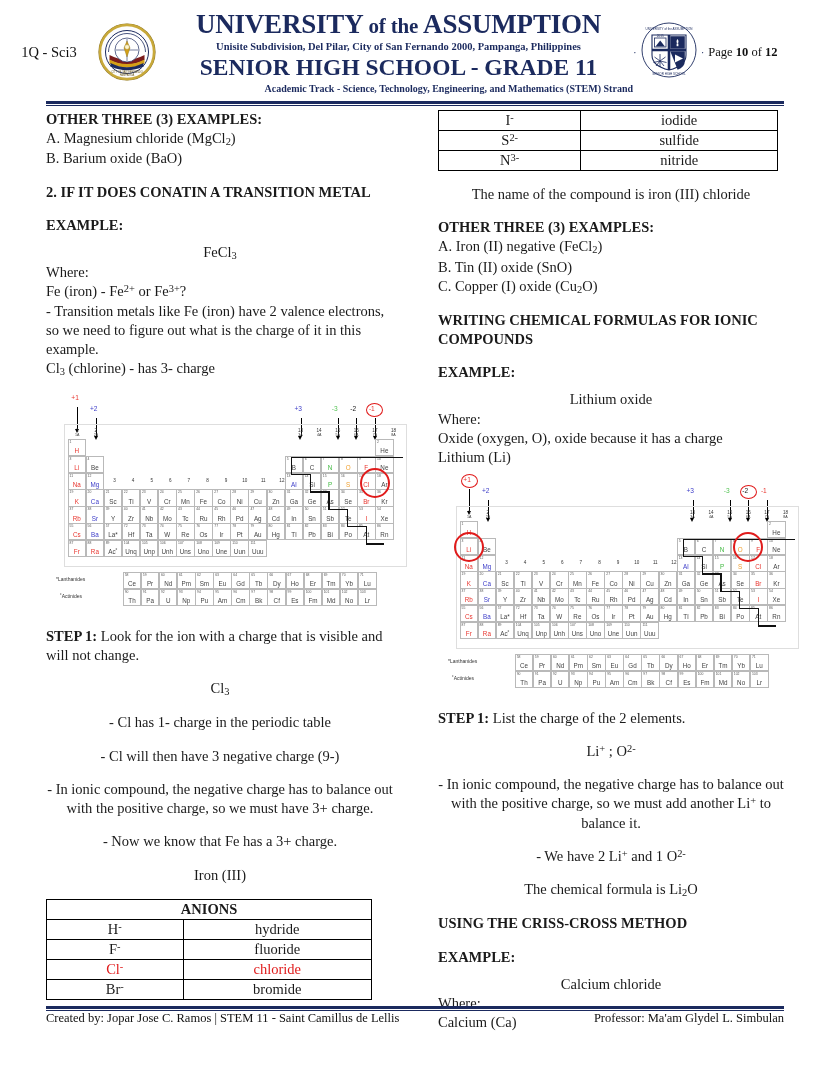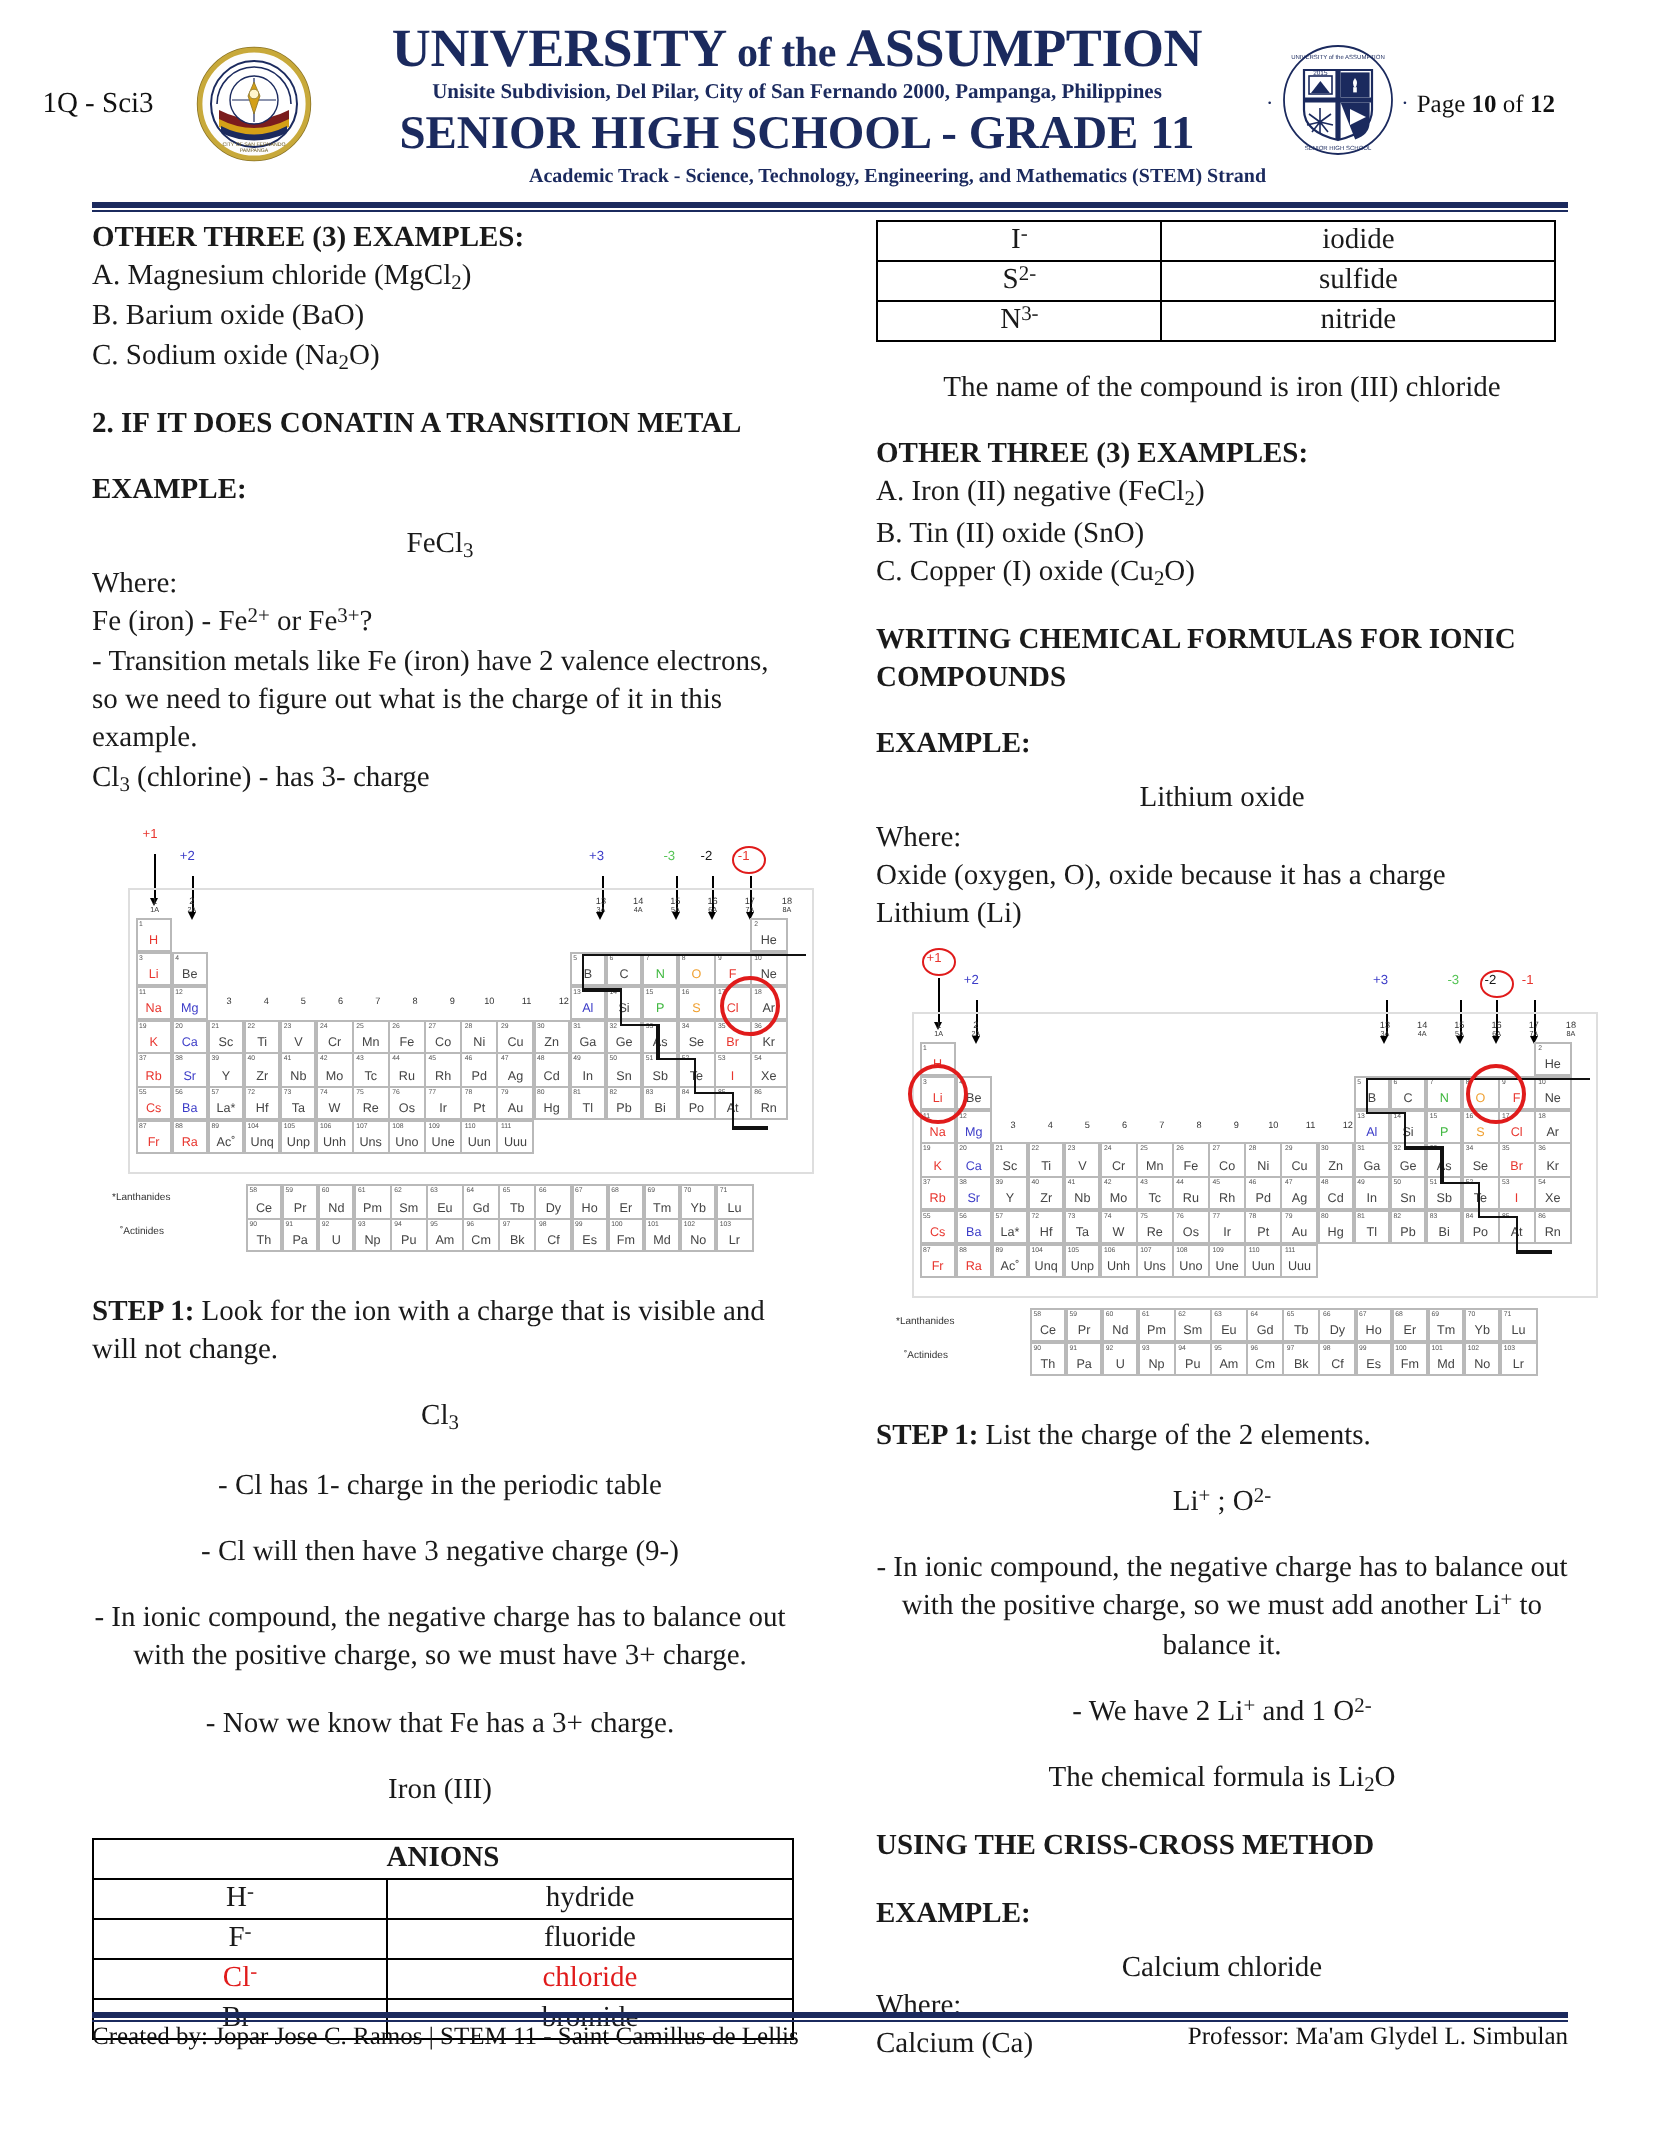--- a/index.html
+++ b/index.html
@@ -155,21 +155,21 @@
     border: 1px solid #000;
     text-align: center;
     padding: 1px 2px;
     font-weight: normal;
     height: 18px;
   }
   table.dt th.hdr { font-weight: bold; }
   table.dt td.c1 { width: 42%; }
   .red { color: #e01b1b; }
 
-  .anions-wrap { width: 351px; }
+  .anions-wrap { width: 326px; }
   .right-table-wrap { width: 340px; }
 
   
   .pt {
     position: relative;
     font-family: "Liberation Sans", sans-serif;
   }
   .pt-row { display: flex; }
   .pt-cell {
     position: relative;
@@ -307,21 +307,20 @@
   </div>
 </div>
 <div class="hdr-rule"></div>
 <div class="hdr-rule2"></div>
 
 <div class="col col-left">
 
   <div class="h-bold">OTHER THREE (3) EXAMPLES:</div>
   <p class="txt"><span>A. Magnesium chloride (MgCl</span><sub>2</sub><span>)</span></p>
   <p class="txt">B. Barium oxide (BaO)</p>
-  <p class="txt"><span>C. Sodium oxide (Na</span><sub>2</sub><span>O)</span></p>
 
   <div class="sp-md"></div>
   <div class="h-bold">2. IF IT DOES CONATIN A TRANSITION METAL</div>
   <div class="sp-md"></div>
   <div class="h-bold">EXAMPLE:</div>
   <div class="sp-sm"></div>
   <p class="txt center"><span>FeCl</span><sub>3</sub></p>
   <p class="txt">Where:</p>
   <p class="txt"><span>Fe (iron) - Fe</span><sup>2+</sup><span> or Fe</span><sup>3+</sup><span>?</span></p>
   <p class="txt">- Transition metals like Fe (iron) have 2 valence electrons, so we need to figure out what is the charge of it in this example.</p>

